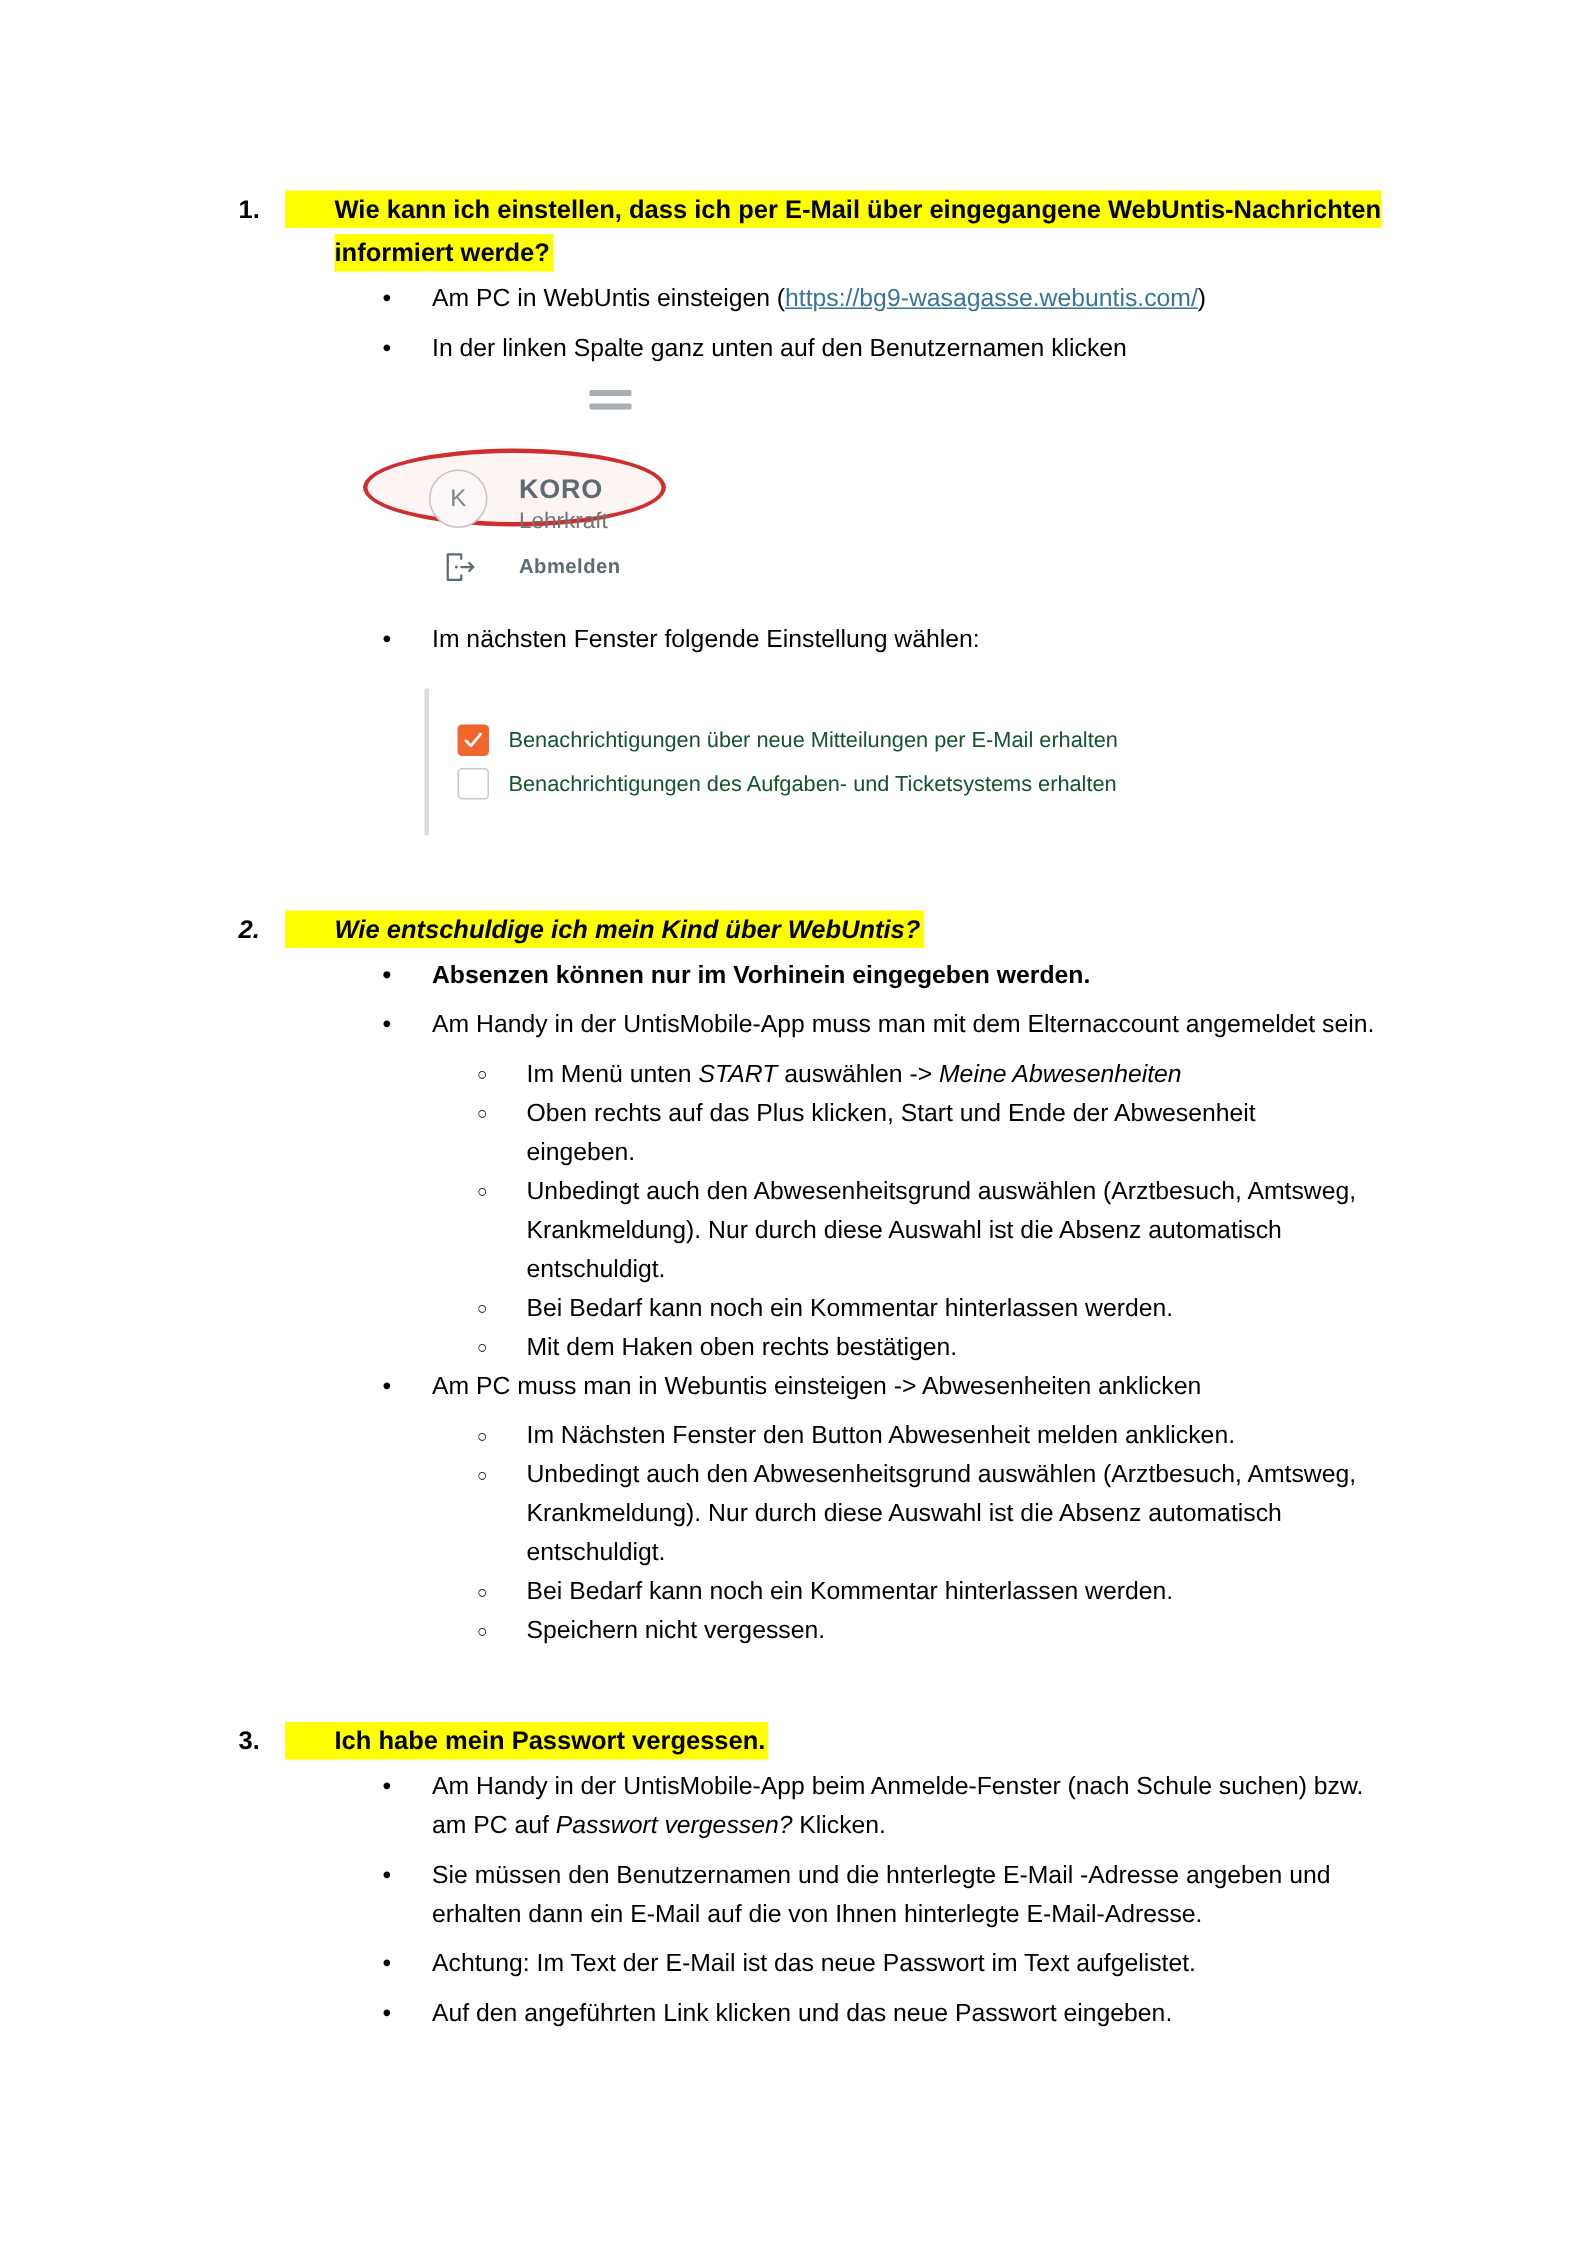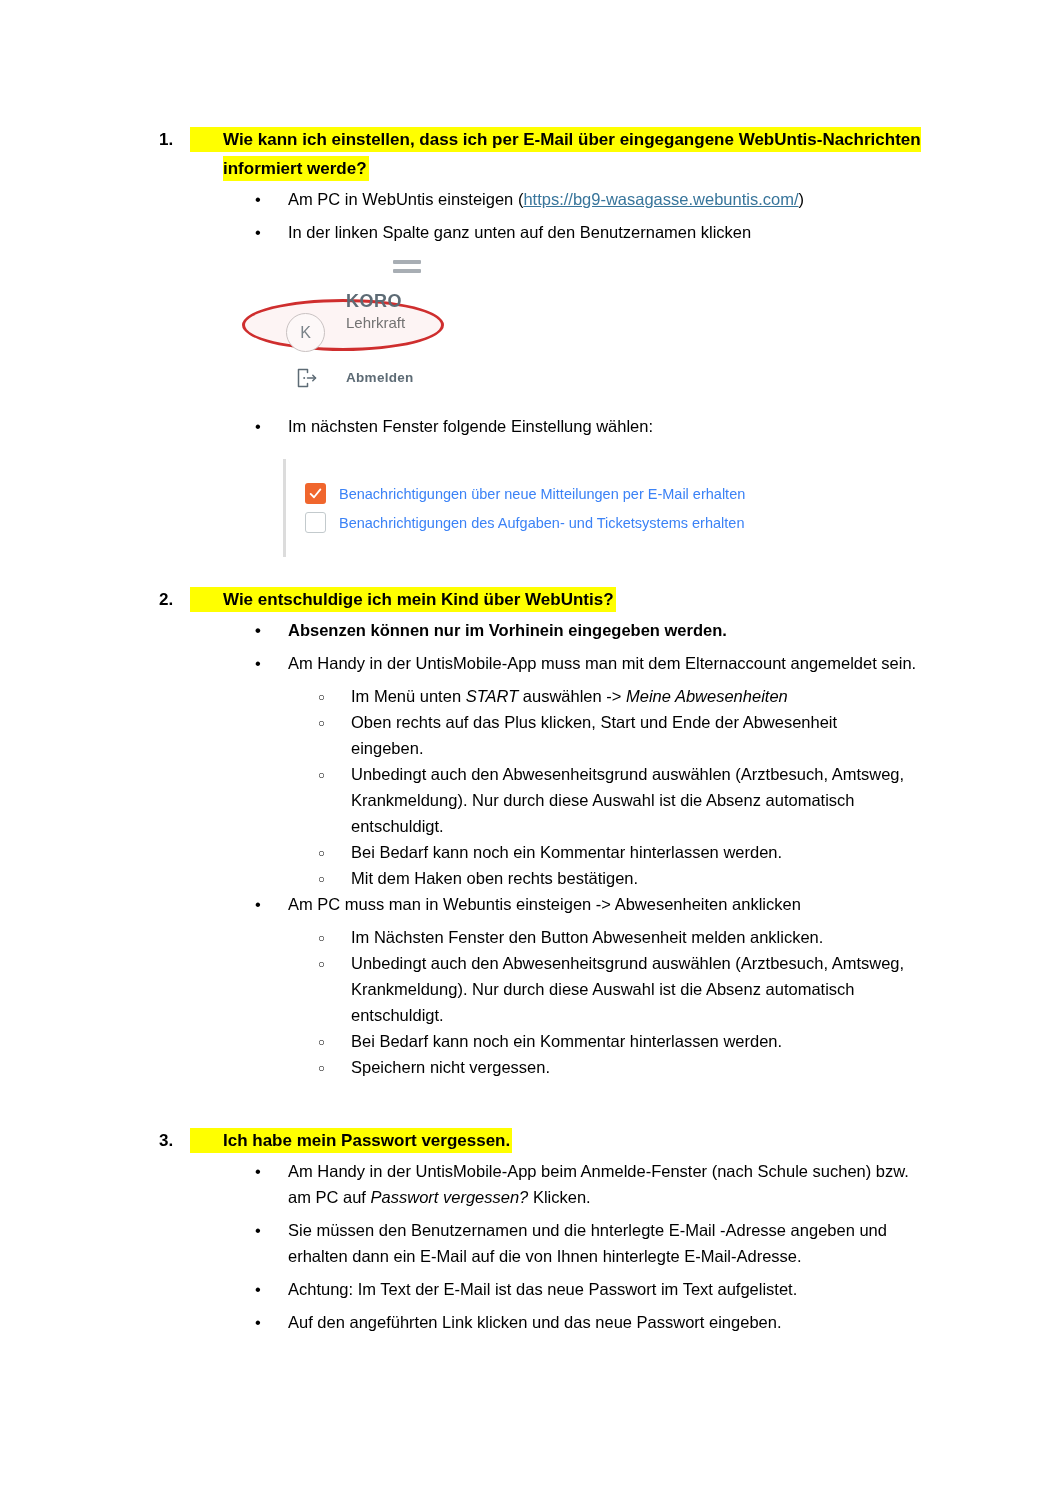--- a/index.html
+++ b/index.html
@@ -22,21 +22,21 @@
   .section-heading {
     font-size: 17px;
     font-weight: 700;
     line-height: 29px;
     margin: 0;
     padding-left: 33px;
     text-indent: -33px;
   }
   .hl { background: #ffff00; padding: 3px 2px; }
   .num { display: inline-block; width: 31px; }
-  .h2sp { margin-top: 28px; }
+  .h2sp { margin-top: 48px; font-style: italic; }
   .h3sp { margin-top: 46px; }
 
   .li1 {
     position: relative;
     width: 728px;
     padding-left: 98px;
     font-size: 16.5px;
     line-height: 26px;
     margin: 0 0 7px 0;
   }
@@ -86,21 +86,21 @@
   .avatar {
     position: absolute;
     left: 96px; top: 60px;
     width: 39px; height: 39px;
     border: 1.5px solid #c9c2c2;
     border-radius: 50%;
     background: #fdf8f8;
     display: flex; align-items: center; justify-content: center;
     font-size: 16px; color: #7b848a;
   }
-  .uname { position: absolute; left: 156px; top: 38px; }
+  .uname { position: absolute; left: 156px; top: 63px; }
   .uname .nm { font-size: 18px; font-weight: 700; color: #5d6b75; letter-spacing: 0.5px; }
   .uname .rl { font-size: 15px; color: #737373; margin-top: 2px; }
   .logout-ic { position: absolute; left: 105px; top: 113px; }
   .logout-lb {
     position: absolute; left: 156px; top: 117px;
     font-size: 13.5px; font-weight: 700; color: #5d6b75; letter-spacing: 0.3px;
   }
 
   
   .fig2 {
@@ -112,21 +112,21 @@
   .cbrow { display: flex; align-items: center; margin-bottom: 8px; }
   .cbrow:last-child { margin-bottom: 0; text-align: center; }
   .cb {
     width: 21px; height: 21px;
     border-radius: 3px;
     flex: 0 0 auto;
     display: flex; align-items: center; justify-content: center;
   }
   .cb.checked { background: #f0662d; }
   .cb.unchecked { background: #fff; border: 1.5px solid #c3cacd; }
-  .cblabel { font-size: 14.5px; color: #3b82f6; margin-left: 13px; }
+  .cblabel { font-size: 14.5px; color: #14532d; margin-left: 13px; }
 </style>
 </head>
 <body>
 
 <div class="page">
   <div class="content">
 
     <h2 class="section-heading"><span class="hl"><span class="num">1.</span><span>Wie kann ich einstellen, dass ich per E-Mail über eingegangene WebUntis-Nachrichten informiert werde?</span></span></h2>
 
     <div class="li1 first-after-heading"><span>Am PC in WebUntis einsteigen (</span><a class="link">https://bg9-wasagasse.webuntis.com/</a><span>)</span></div>

